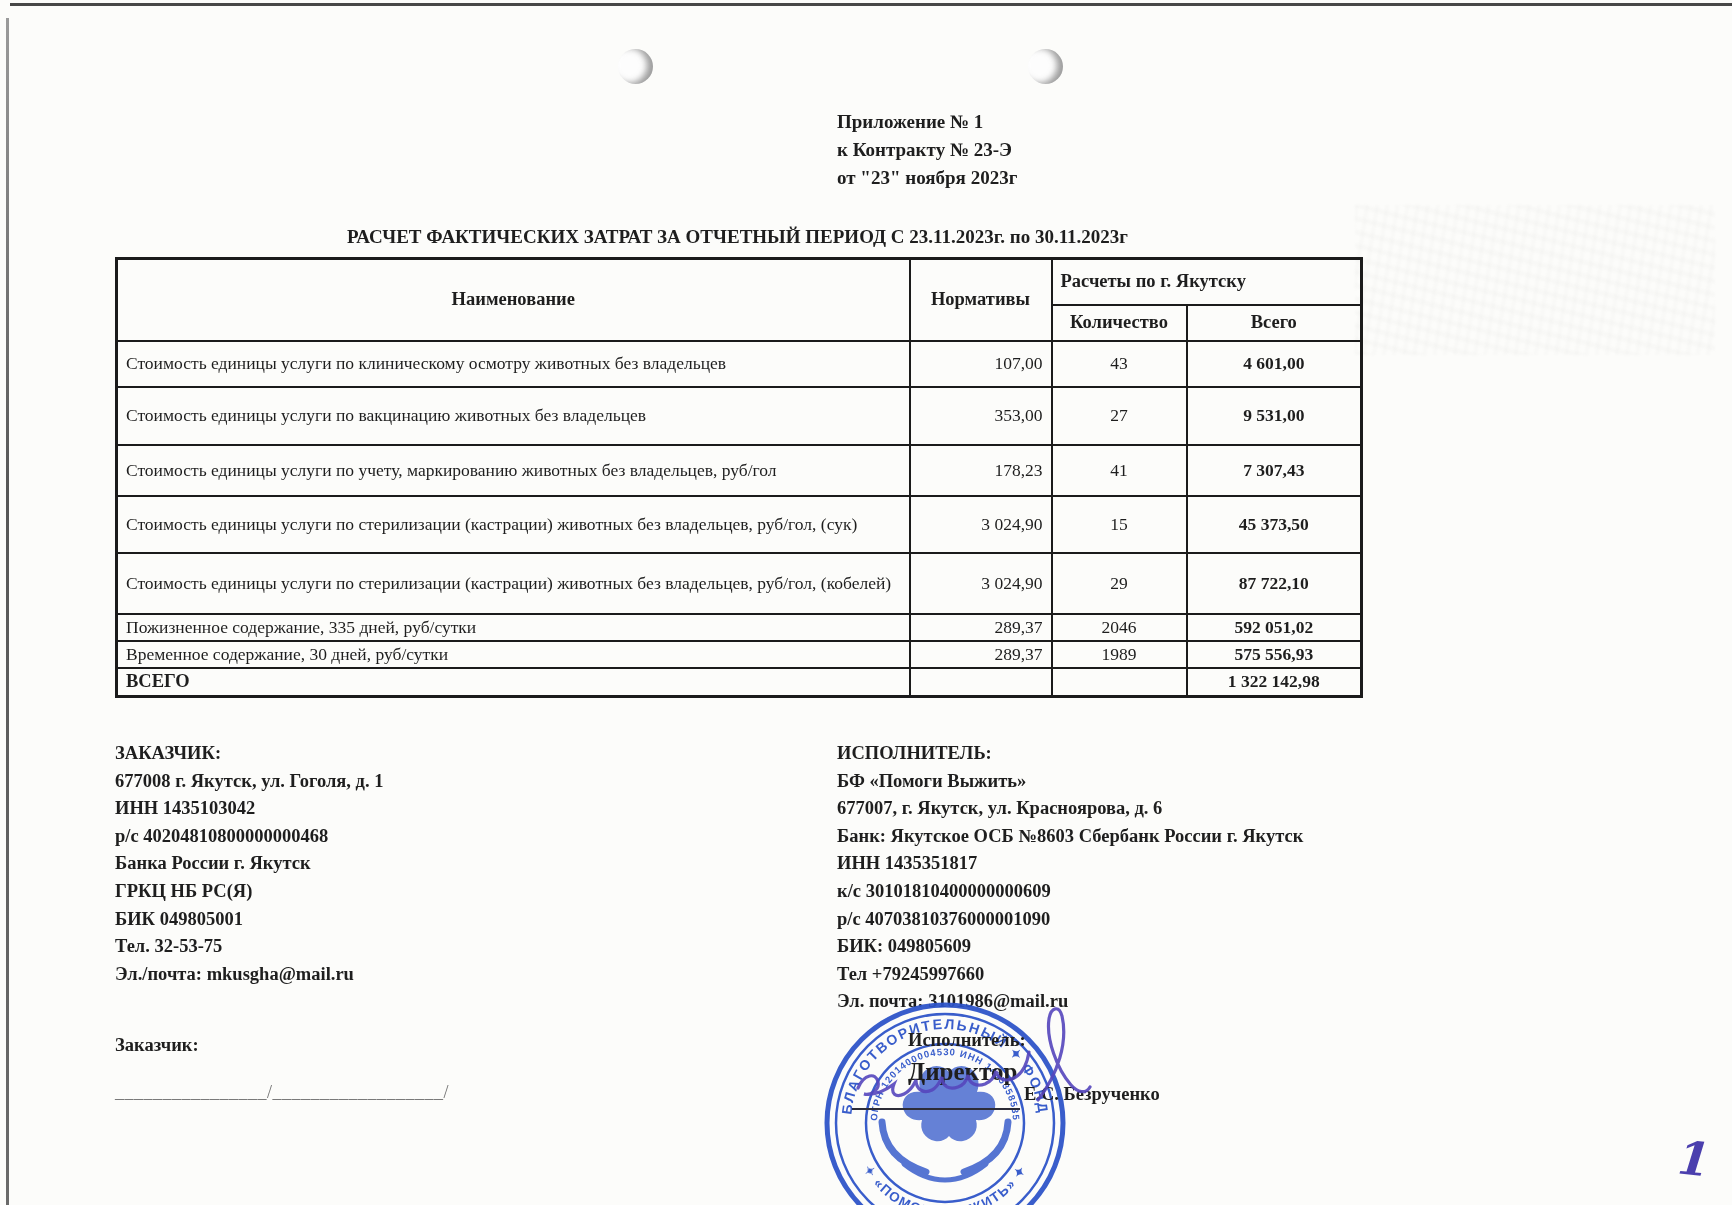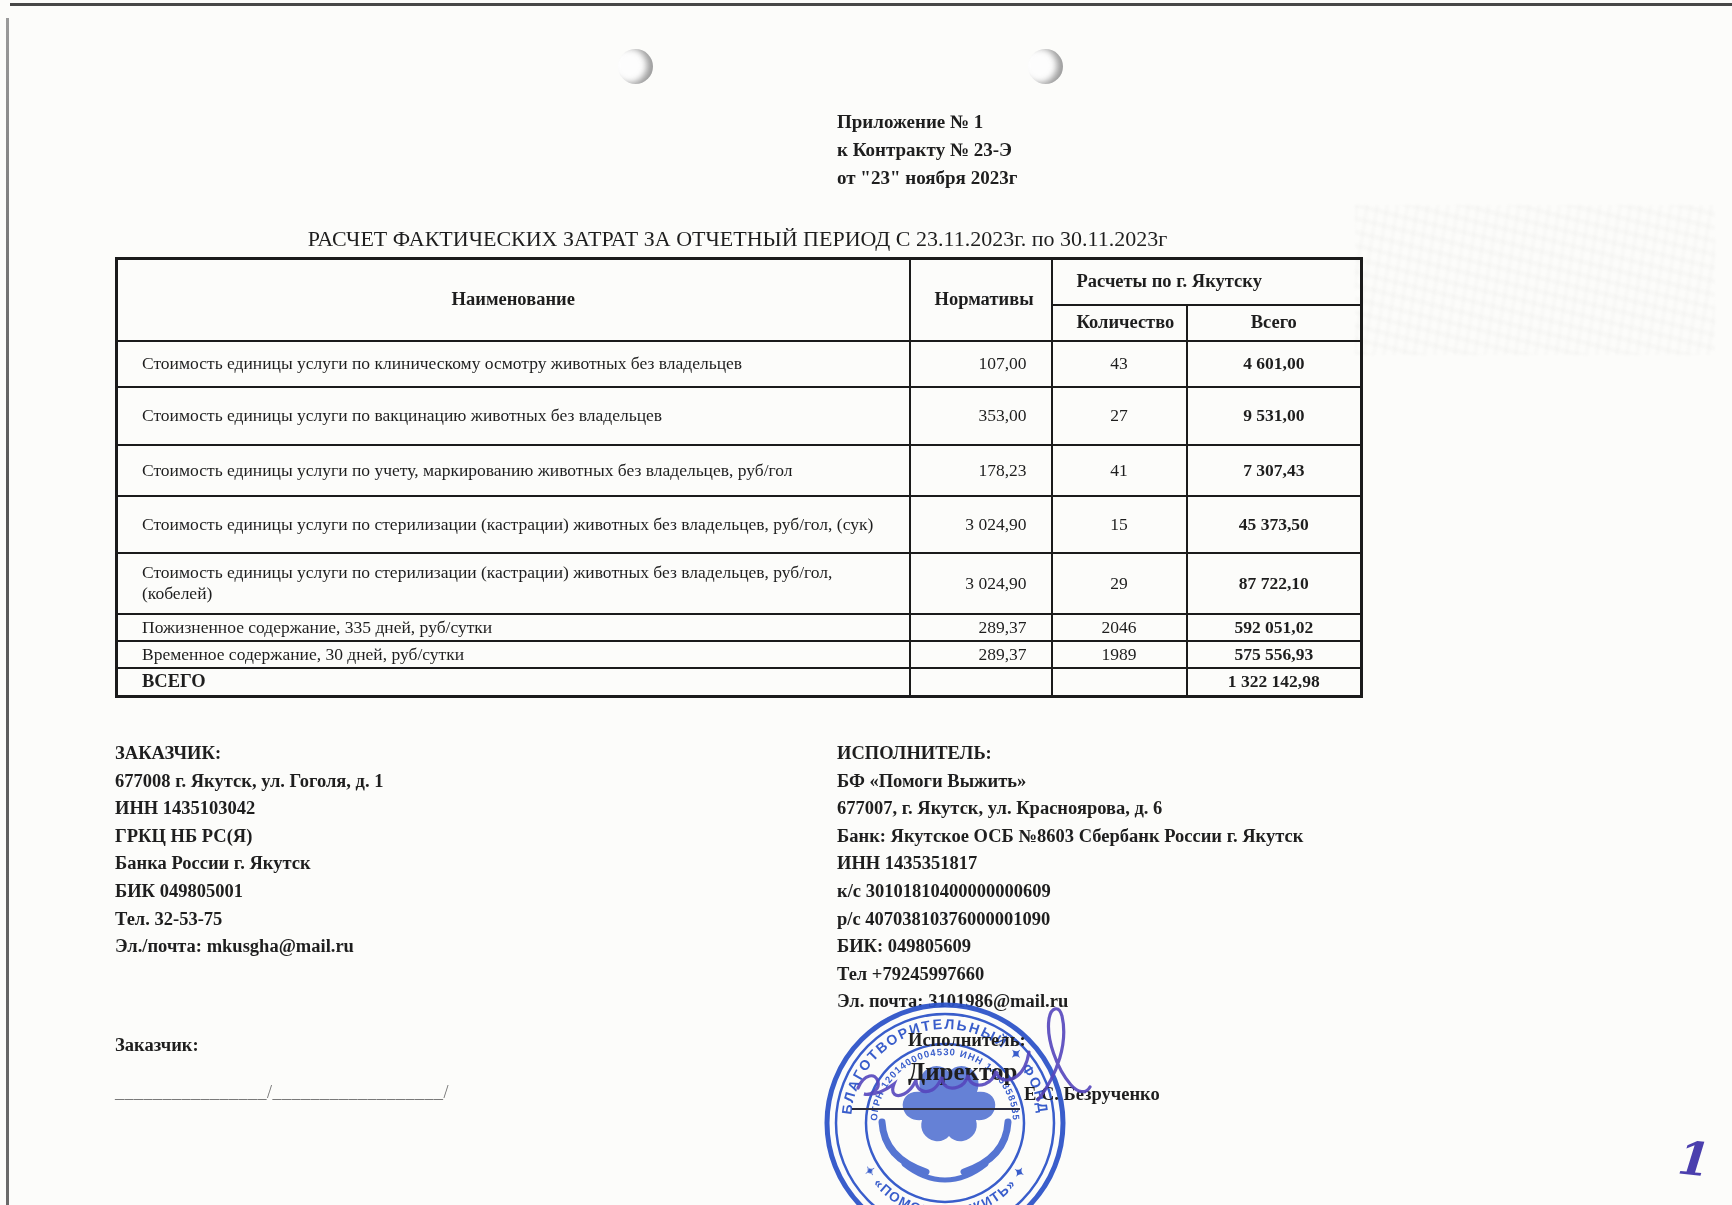--- a/index.html
+++ b/index.html
@@ -22,26 +22,26 @@
       repeating-linear-gradient(14deg, rgba(130,130,128,.06) 0 5px, transparent 5px 13px),
       repeating-linear-gradient(99deg, rgba(130,130,128,.05) 0 4px, transparent 4px 10px);
     filter:blur(1.2px);
   }
 
   
   .appendix { position:absolute; left:837px; top:108px; font-weight:bold; font-size:19px; line-height:28px; white-space:nowrap; }
 
   
   .doc-title { position:absolute; left:115px; top:226px; width:1245px; text-align:center;
-               font-weight:normal; font-size:22px; white-space:nowrap; }
+               font-weight:bold; font-size:19px; white-space:nowrap; }
 
   
   .cost-table { position:absolute; left:115px; top:257px; width:1245px;
                 border-collapse:collapse; table-layout:fixed; font-size:17.5px; }
-  .cost-table td { border:2px solid #1b1b1b; padding:2px 24px; vertical-align:middle; overflow:hidden; }
+  .cost-table td { border:2px solid #1b1b1b; padding:2px 8px; vertical-align:middle; overflow:hidden; }
   .cost-table { border:3px solid #1b1b1b; }
   .hdr { font-weight:bold; font-size:18.5px; text-align:center; }
   .hdr-group { font-weight:bold; font-size:18.5px; text-align:left; padding-left:10px; }
   .cell-name  { text-align:left; padding-left:7px; }
   .cell-norm  { text-align:right; padding-right:14px; }
   .cell-qty   { text-align:center; }
   .cell-total { text-align:center; font-weight:bold; }
   .row-h1 { height:46px; } .row-h2 { height:36px; }
   .row-a { height:46px; } .row-b { height:58px;margin-top:36px; } .row-c { height:51px; }
   .row-d { height:57px; } .row-e { height:61px; }
@@ -155,22 +155,23 @@
       <td class="cell-qty"></td>
       <td class="cell-total">1 322 142,98</td>
     </tr>
   </tbody>
     </table>
 
   <div class="party party-customer">
     <div>ЗАКАЗЧИК:</div>
     <div>677008 г. Якутск, ул. Гоголя, д. 1</div>
     <div>ИНН 1435103042</div>
+    <div>р/с 40204810800000000468</div>
+    <div>Банка России г. Якутск</div>
     <div>ГРКЦ НБ РС(Я)</div>
-    <div>Банка России г. Якутск</div>
     <div>БИК 049805001</div>
     <div>Тел. 32-53-75</div>
     <div>Эл./почта: mkusgha@mail.ru</div>
   </div>
 
   <div class="party party-contractor">
     <div>ИСПОЛНИТЕЛЬ:</div>
     <div>БФ «Помоги Выжить»</div>
     <div>677007, г. Якутск, ул. Красноярова, д. 6</div>
     <div>Банк: Якутское ОСБ №8603 Сбербанк России г. Якутск</div>

